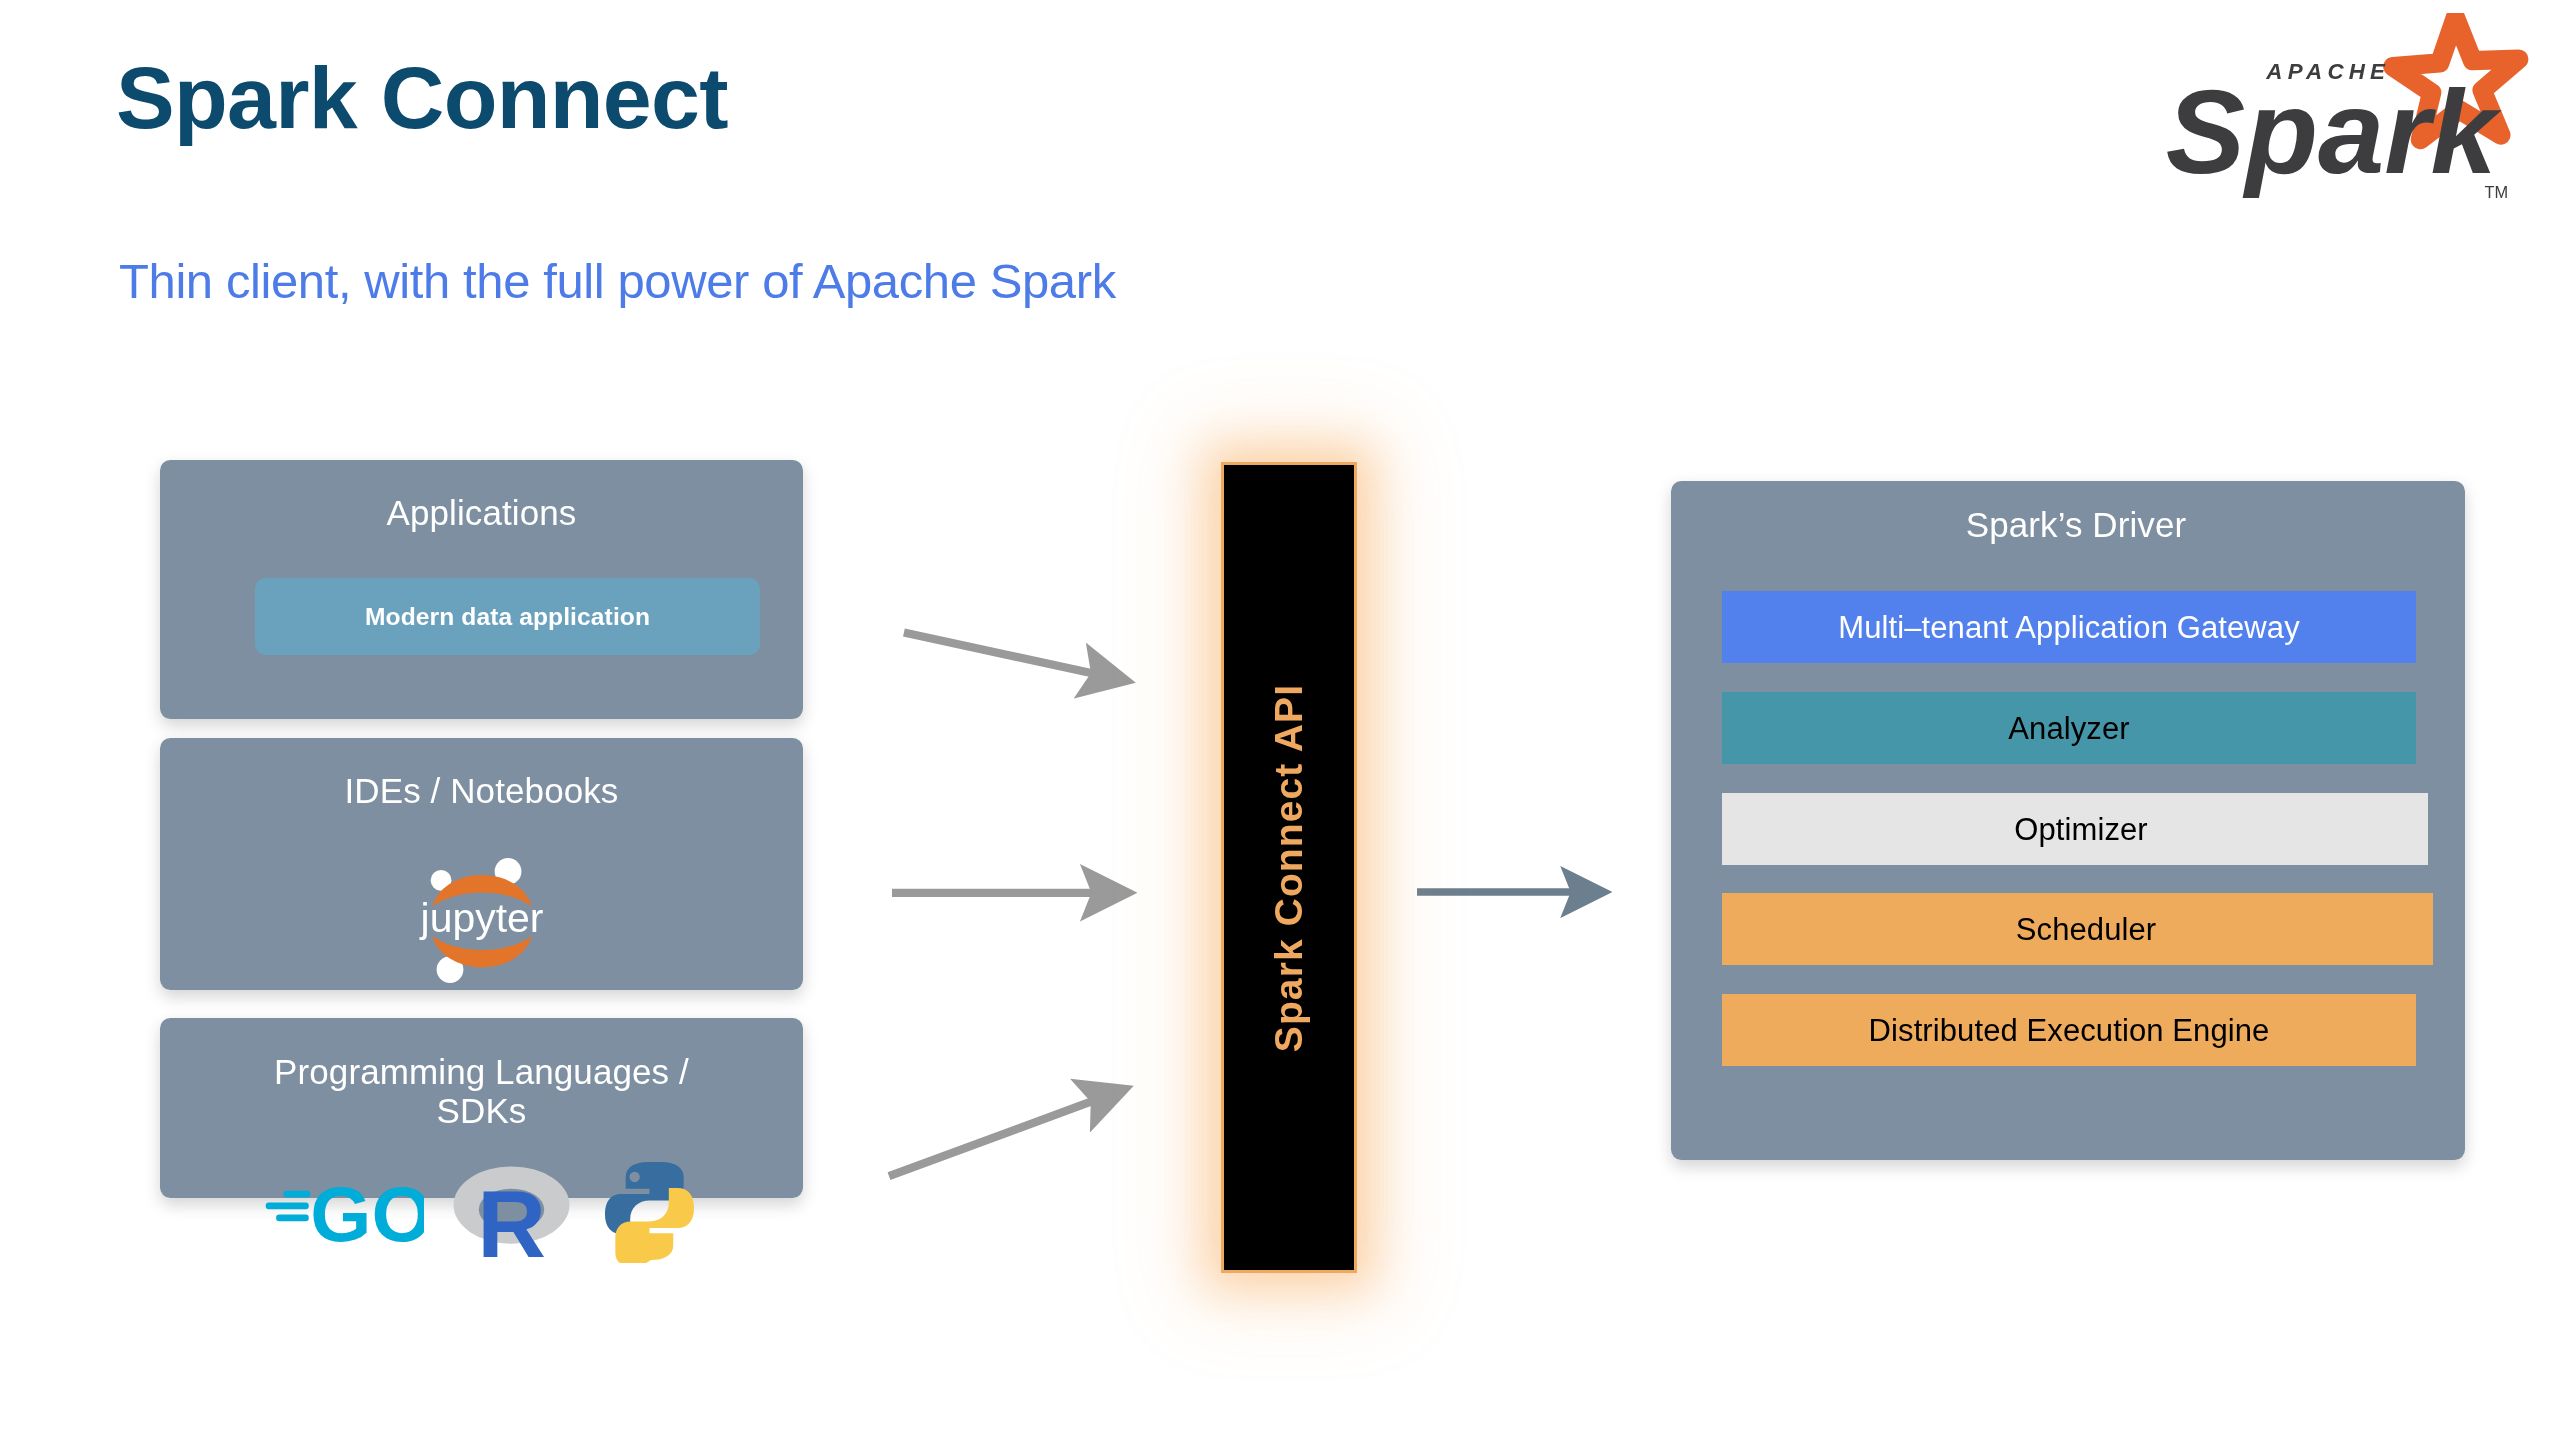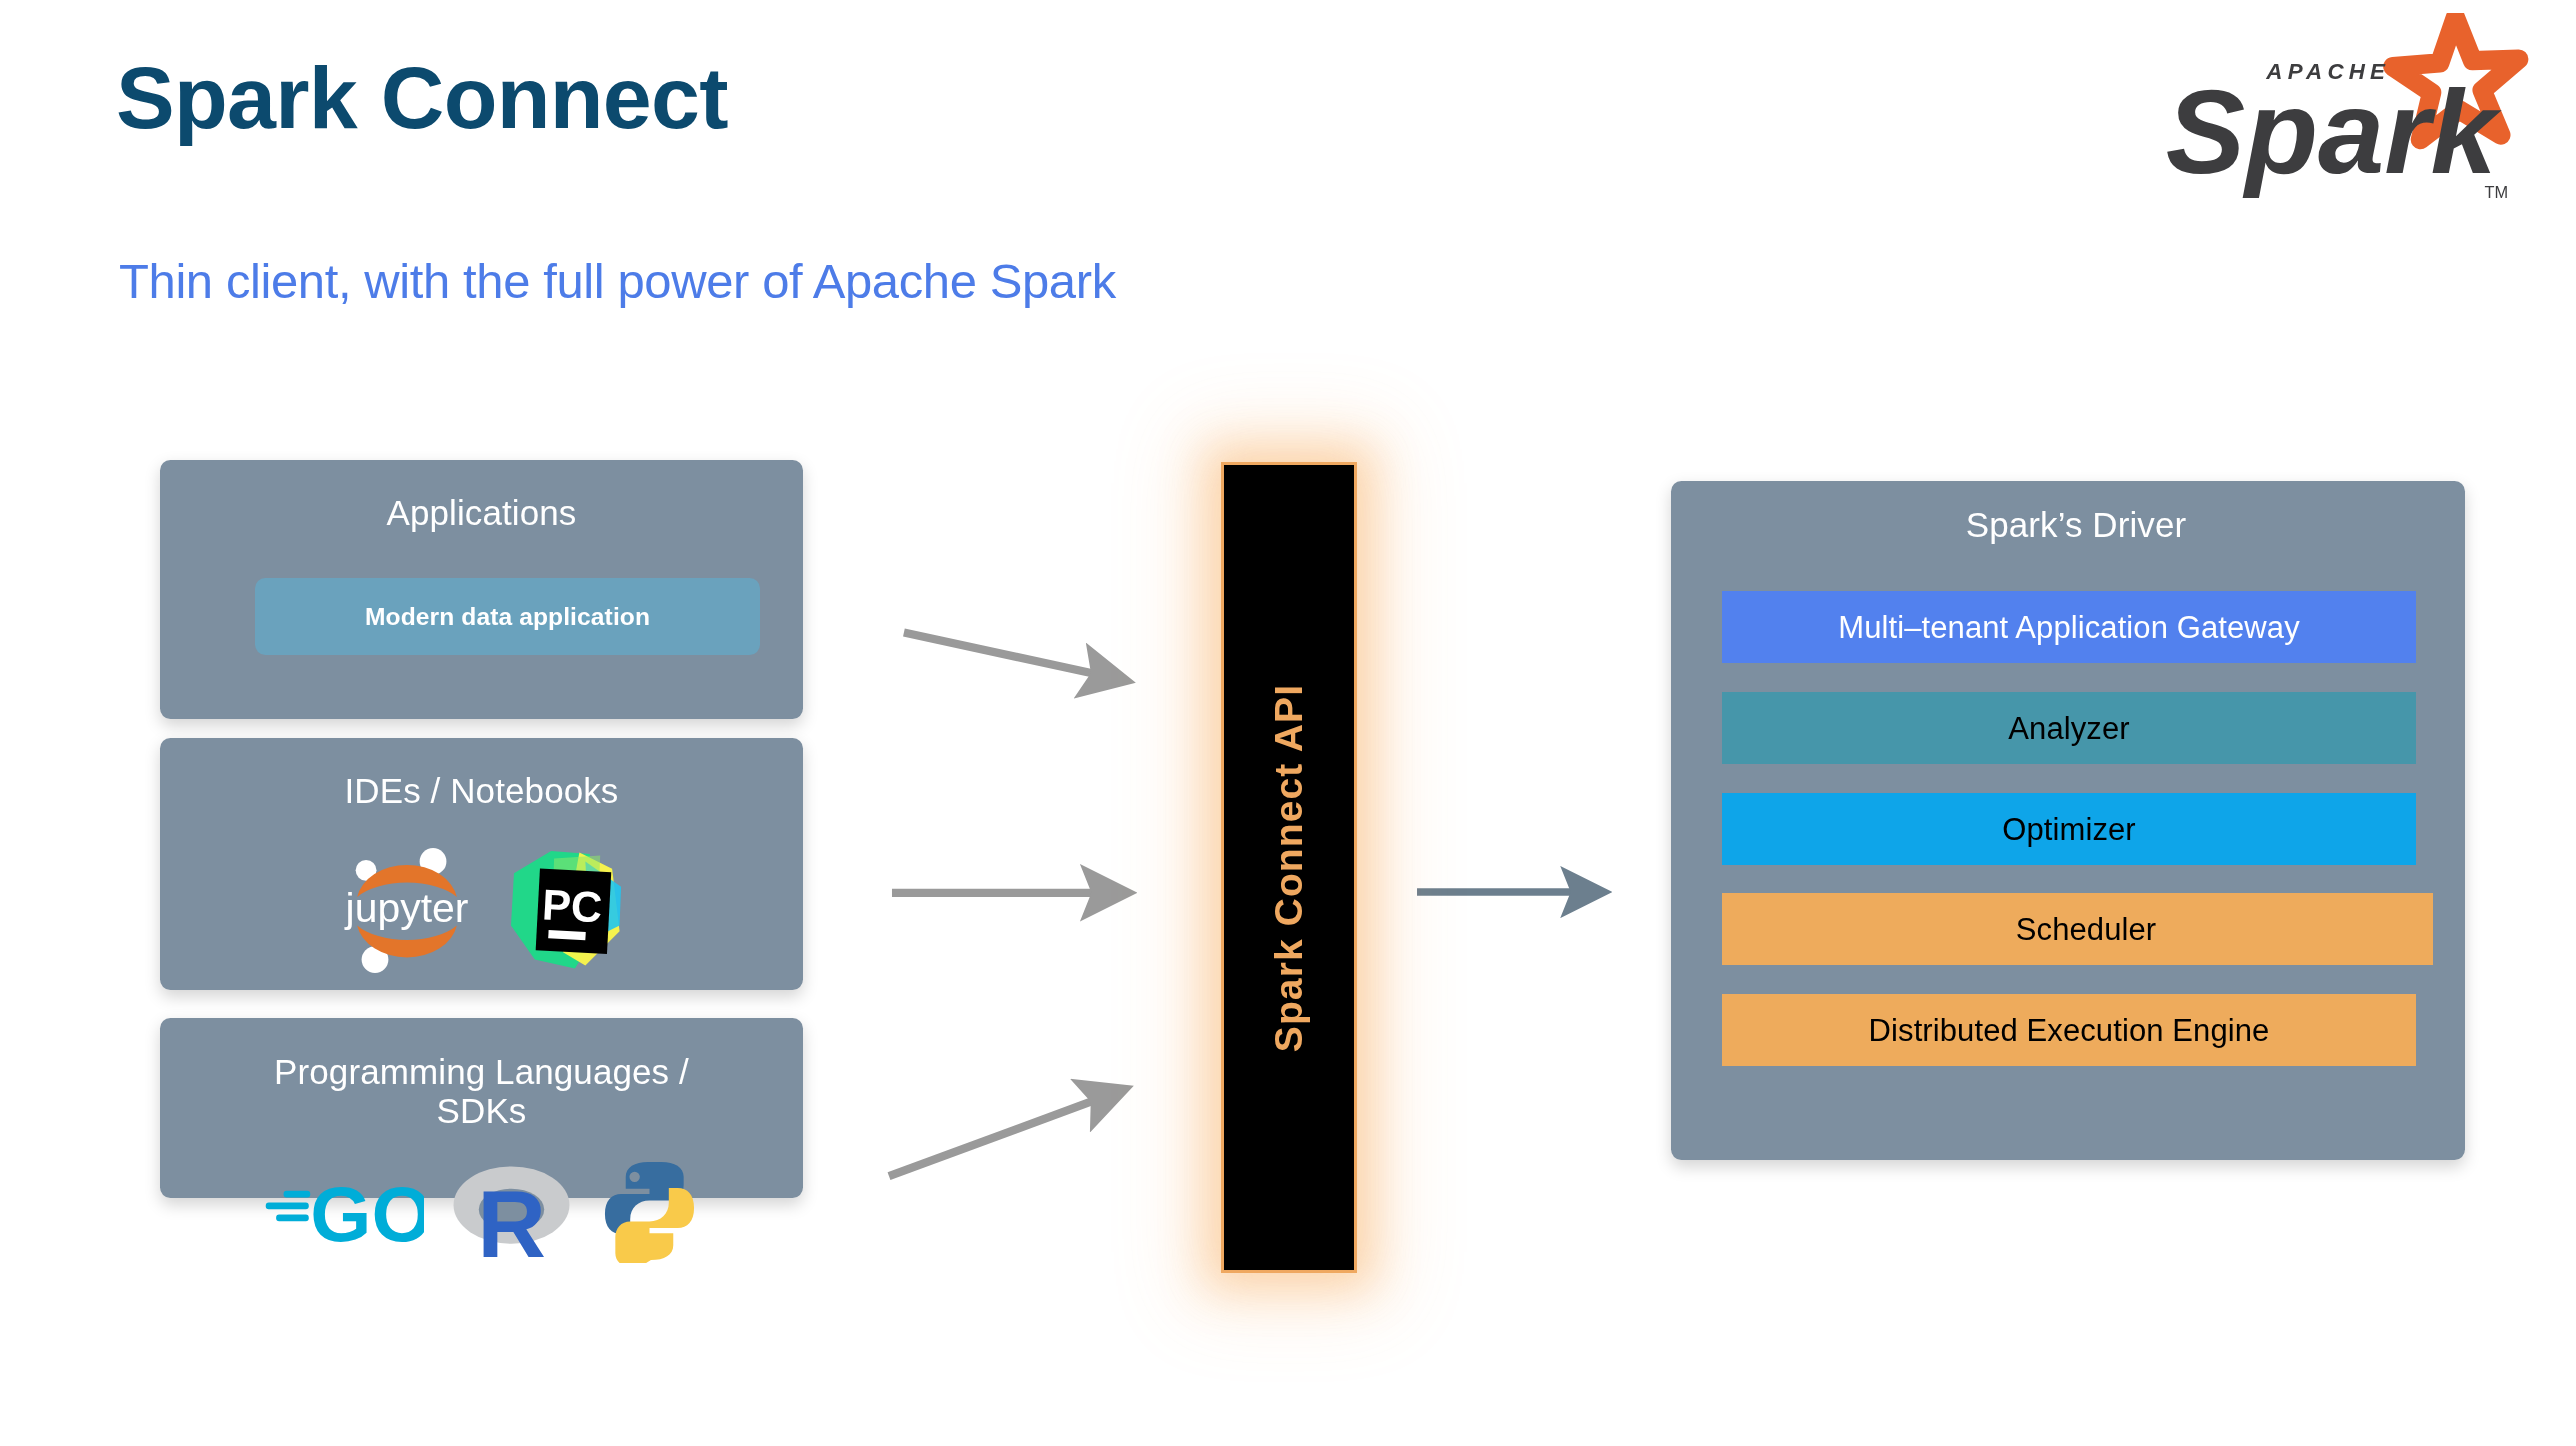--- a/index.html
+++ b/index.html
@@ -38,21 +38,21 @@
   #panel-languages .panel-title-pos{top:34px;}
 
   #modern-data-app{
     position:absolute;left:95px;top:118px;width:505px;height:77px;
     background:#6aa2bd;border-radius:10.4px;color:#ffffff;
     display:flex;align-items:center;justify-content:center;
     font-size:24.6px;font-weight:700;letter-spacing:0.1px;
   }
   
   .icon-row{position:absolute;display:flex;align-items:center;justify-content:center;width:100%;}
-  #ides-icons{top:110px;gap:30px;}
+  #ides-icons{top:120px;gap:30px;flex-direction:column;}
   #lang-icons{top:138px;gap:25px;}
 
   
   #spark-connect-api{
     position:absolute;left:1221px;top:462px;width:130px;height:805px;
     background:#000000;border:3px solid #efa860;
     box-shadow:0 0 42px 16.4px rgba(247,164,74,.38), 0 0 82px 33px rgba(247,164,74,.16);
   }
   #spark-connect-api-label{
     position:absolute;left:50%;top:50%;
@@ -189,17 +189,17 @@
 
 <div id="spark-connect-api">
   <div id="spark-connect-api-label">Spark Connect API</div>
 </div>
 
 <div class="panel" id="panel-driver">
   <div class="panel-title panel-title-pos">Spark’s Driver</div>
 
   <div class="driver-row" style="top: 110px; background: rgb(82, 129, 238); color: rgb(255, 255, 255);">Multi–tenant Application Gateway</div>
   <div class="driver-row" style="top: 211px; background: rgb(70, 150, 170); color: rgb(0, 0, 0);">Analyzer</div>
-  <div class="driver-row" style="top: 312px; background: #0ea5e9; color: rgb(0, 0, 0);">Optimizer</div>
+  <div class="driver-row" style="top: 312px; background: #e5e5e5; color: rgb(0, 0, 0); padding-left: 12px;">Optimizer</div>
   <div class="driver-row" style="top: 412px; background: rgb(238, 171, 92); color: rgb(0, 0, 0); padding-left: 17px;">Scheduler</div>
   <div class="driver-row" style="top: 513px; background: rgb(238, 171, 92); color: #000000;">Distributed Execution Engine</div>
 </div>
 
 
 </body></html>

